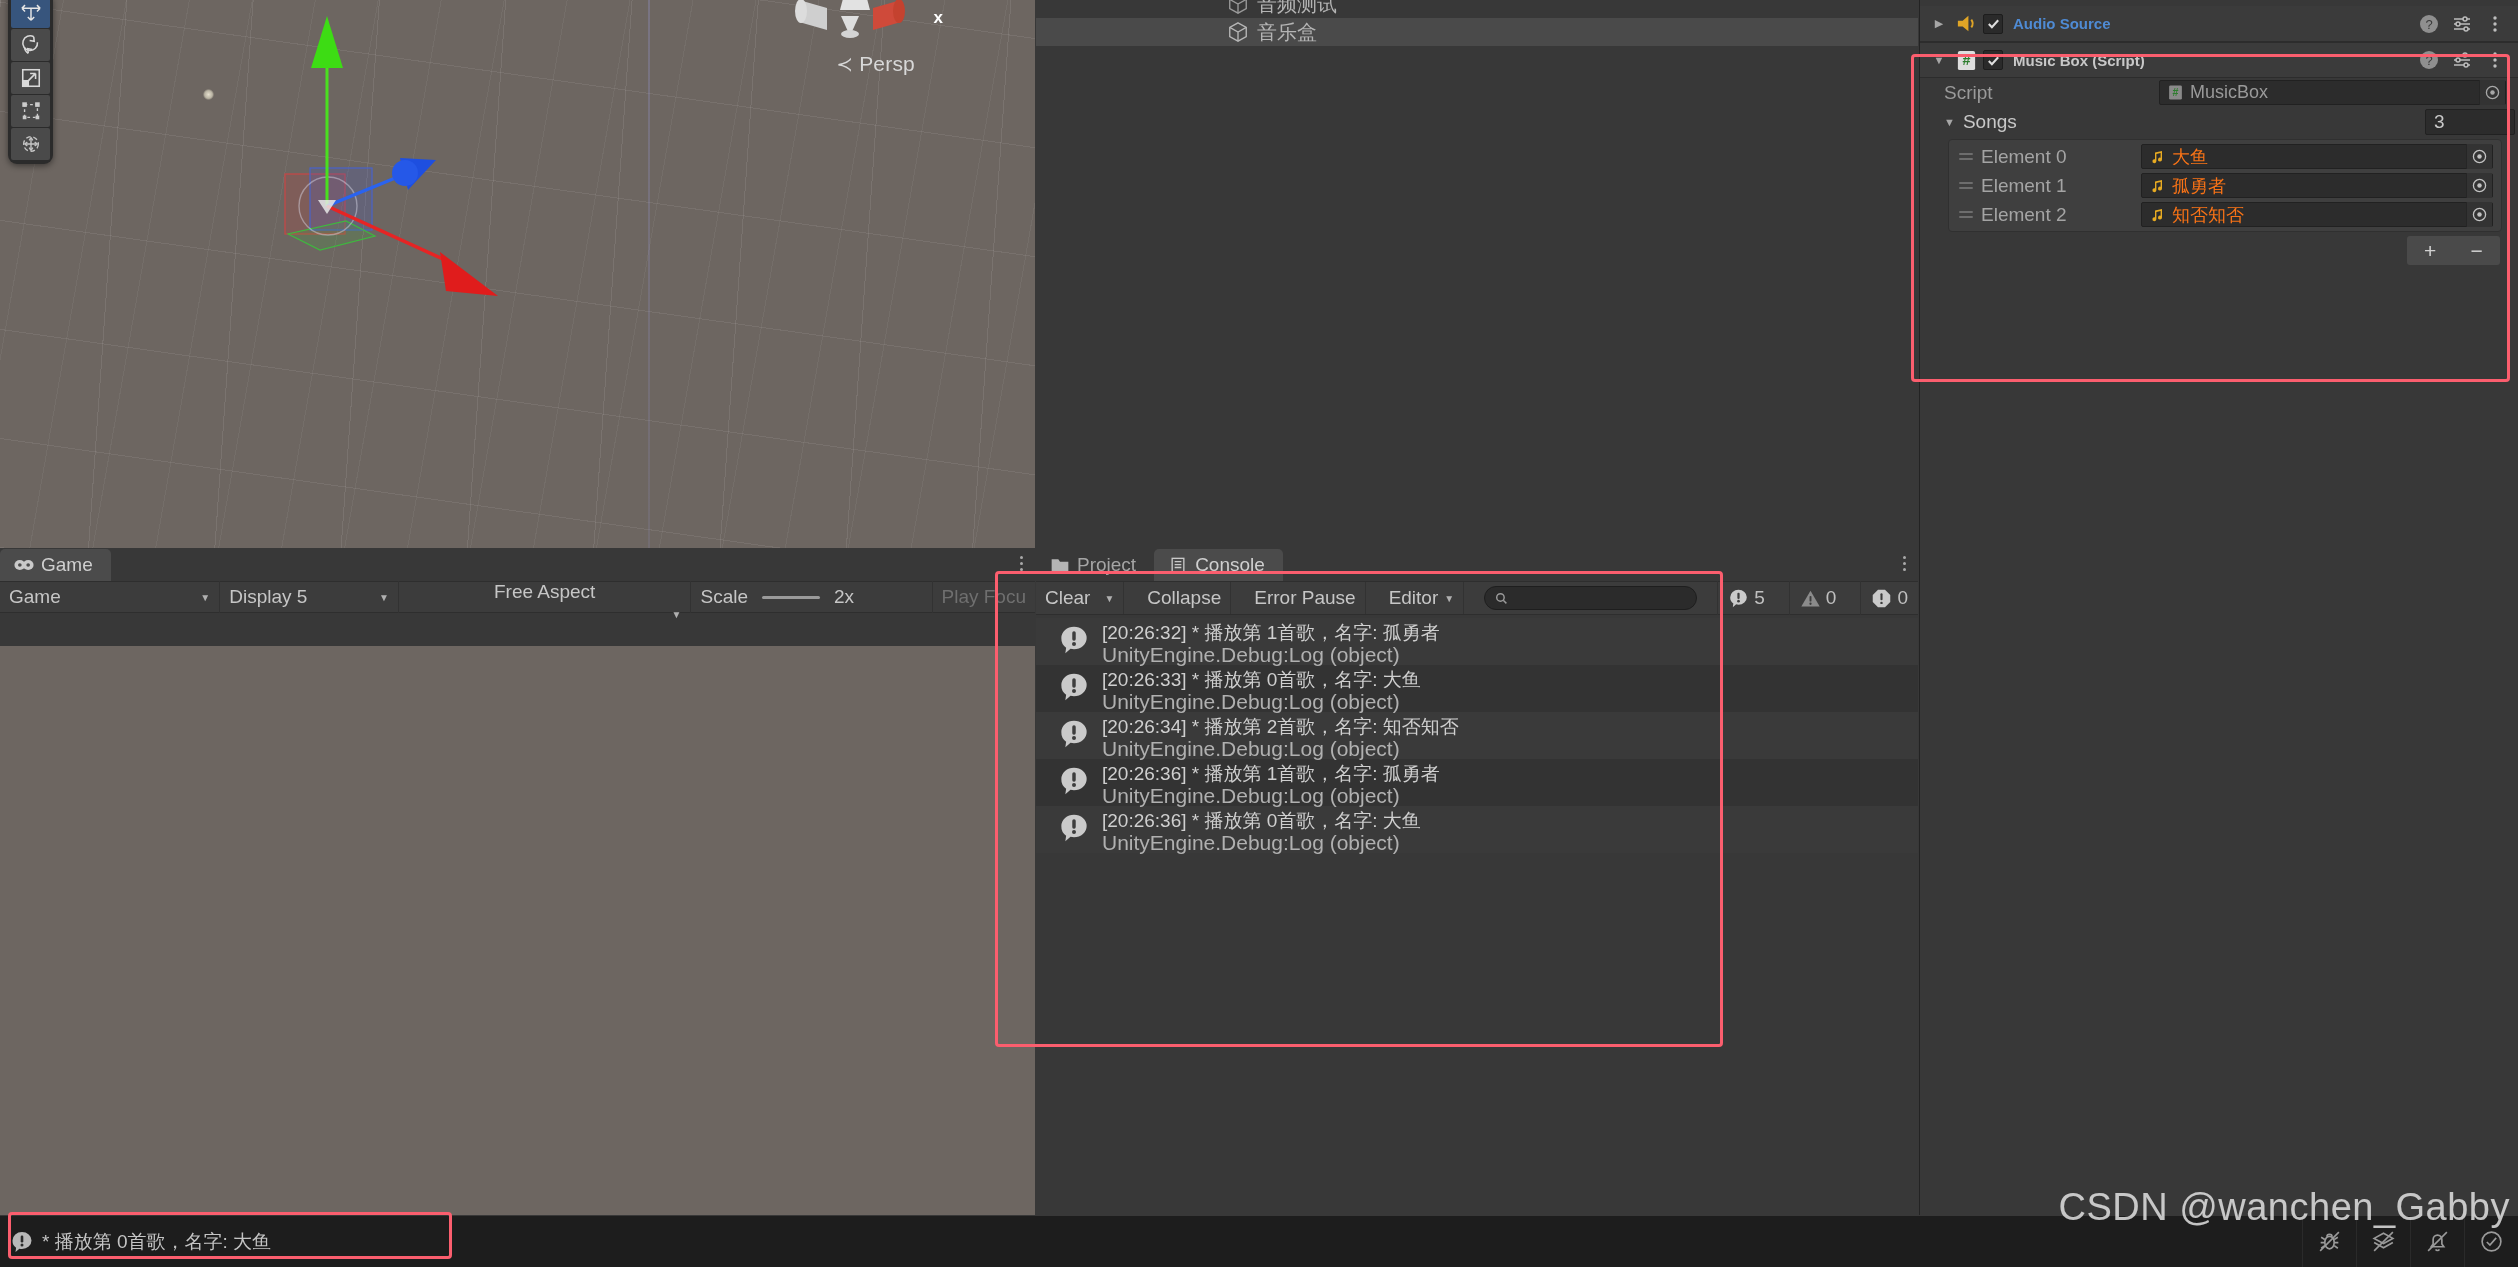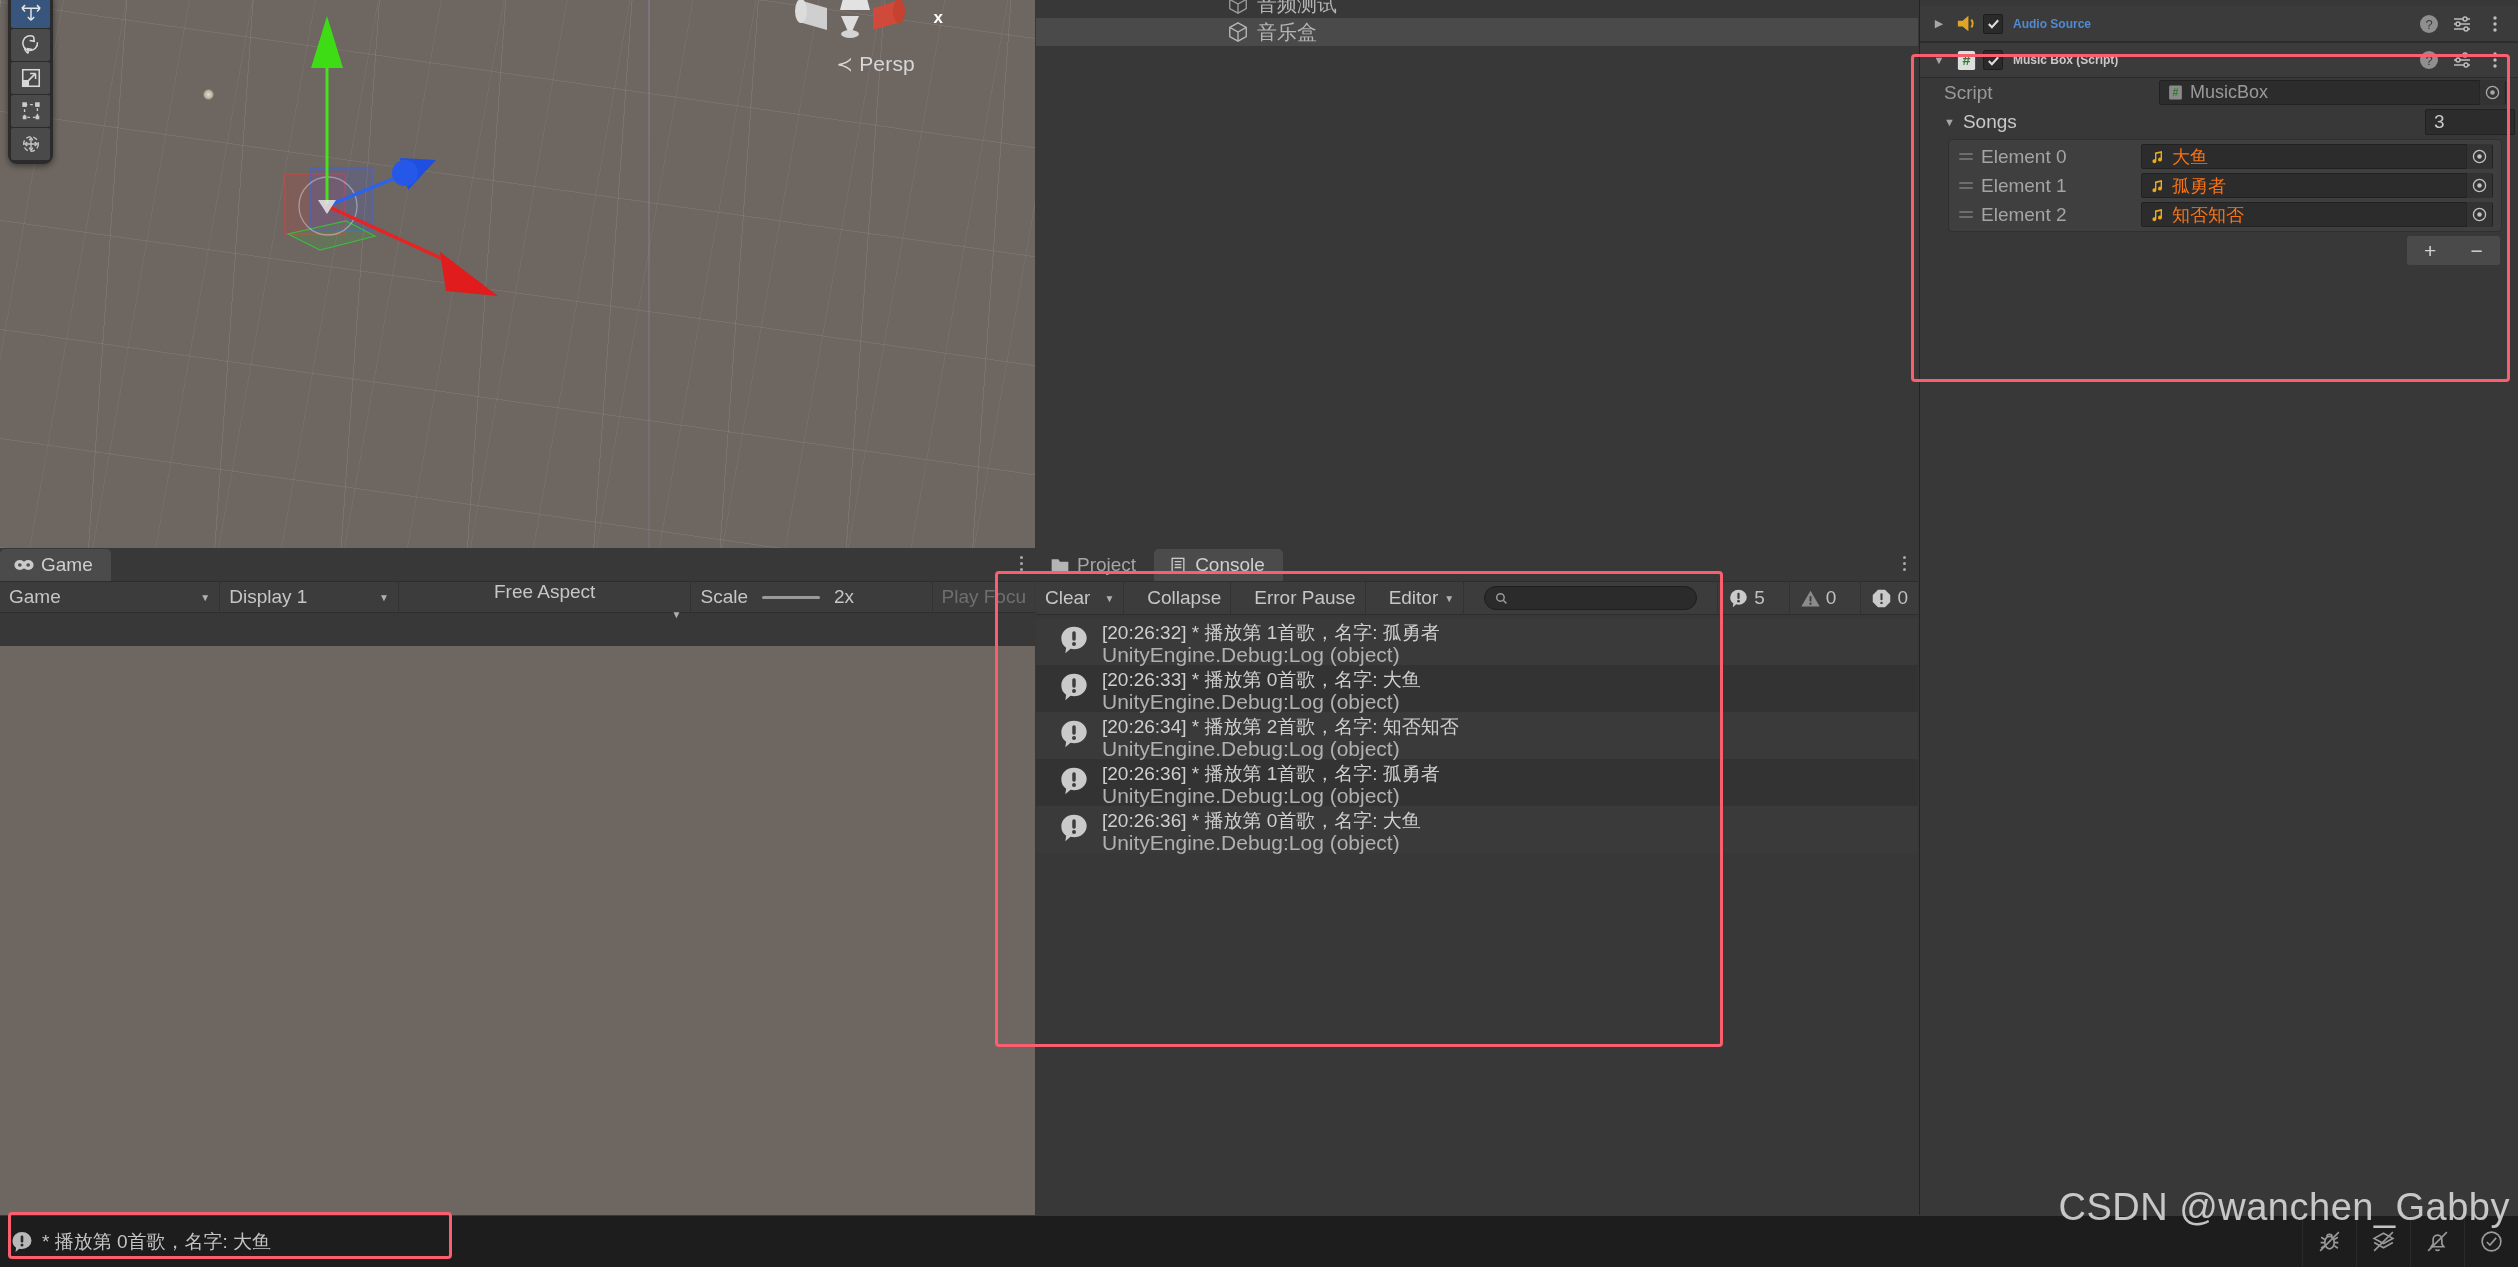--- a/index.html
+++ b/index.html
@@ -96,21 +96,21 @@
   .foldout-arrow {
     width: 22px; text-align: center; color: #a6a6a6; font-size: 11px; flex: none;
   }
   .comp-icon { width: 23px; height: 23px; margin: 0 5px; flex: none; }
   .comp-check {
     width: 20px; height: 20px; background: #2a2a2a; border: 1px solid #1d1d1d;
     border-radius: 2px; margin-right: 10px; flex: none;
     display: flex; align-items: center; justify-content: center;
   }
   .comp-check svg { width: 15px; height: 15px; }
-  .comp-title { font-size: 12px; color: #c8c8c8; font-weight: bold; flex: 1; }
+  .comp-title { font-size: 15px; color: #c8c8c8; font-weight: bold; flex: 1; }
   .comp-title.link { color: #4f8bd4; font-weight: bold; }
   .hdr-icons { display: flex; align-items: center; gap: 13px; padding-right: 5px; }
   .hdr-icons svg { width: 20px; height: 20px; }
 
   .prop-row {
     height: 29px; display: flex; align-items: center; padding-left: 24px;
     font-size: 19px; color: #b9b9b9;
   }
   .prop-label { width: 215px; color: #9a9a9a; }
   .prop-field {
@@ -544,21 +544,21 @@
         <i></i>
       </span>
   </div>
 
   <div class="toolbar">
     <span class="tb-item" style="width:222px;">
       <span>Game</span>
       <span class="tb-arrow" style="margin-left:auto;">▼</span>
     </span>
     <span class="tb-item" style="width:180px;">
-      <span>Display 1</span>
+      <span>Display 5</span>
       <span class="tb-arrow" style="margin-left:auto;">▼</span>
     </span>
     <span class="tb-item" style="width:295px;flex-direction:column;">
       <span>Free Aspect</span>
       <span class="tb-arrow" style="margin-left:auto;">▼</span>
     </span>
     <span class="tb-item" style="width:243px; gap:14px;">
       <span>Scale</span>
       <span id="scale-slider"></span>
       <span>2x</span>

